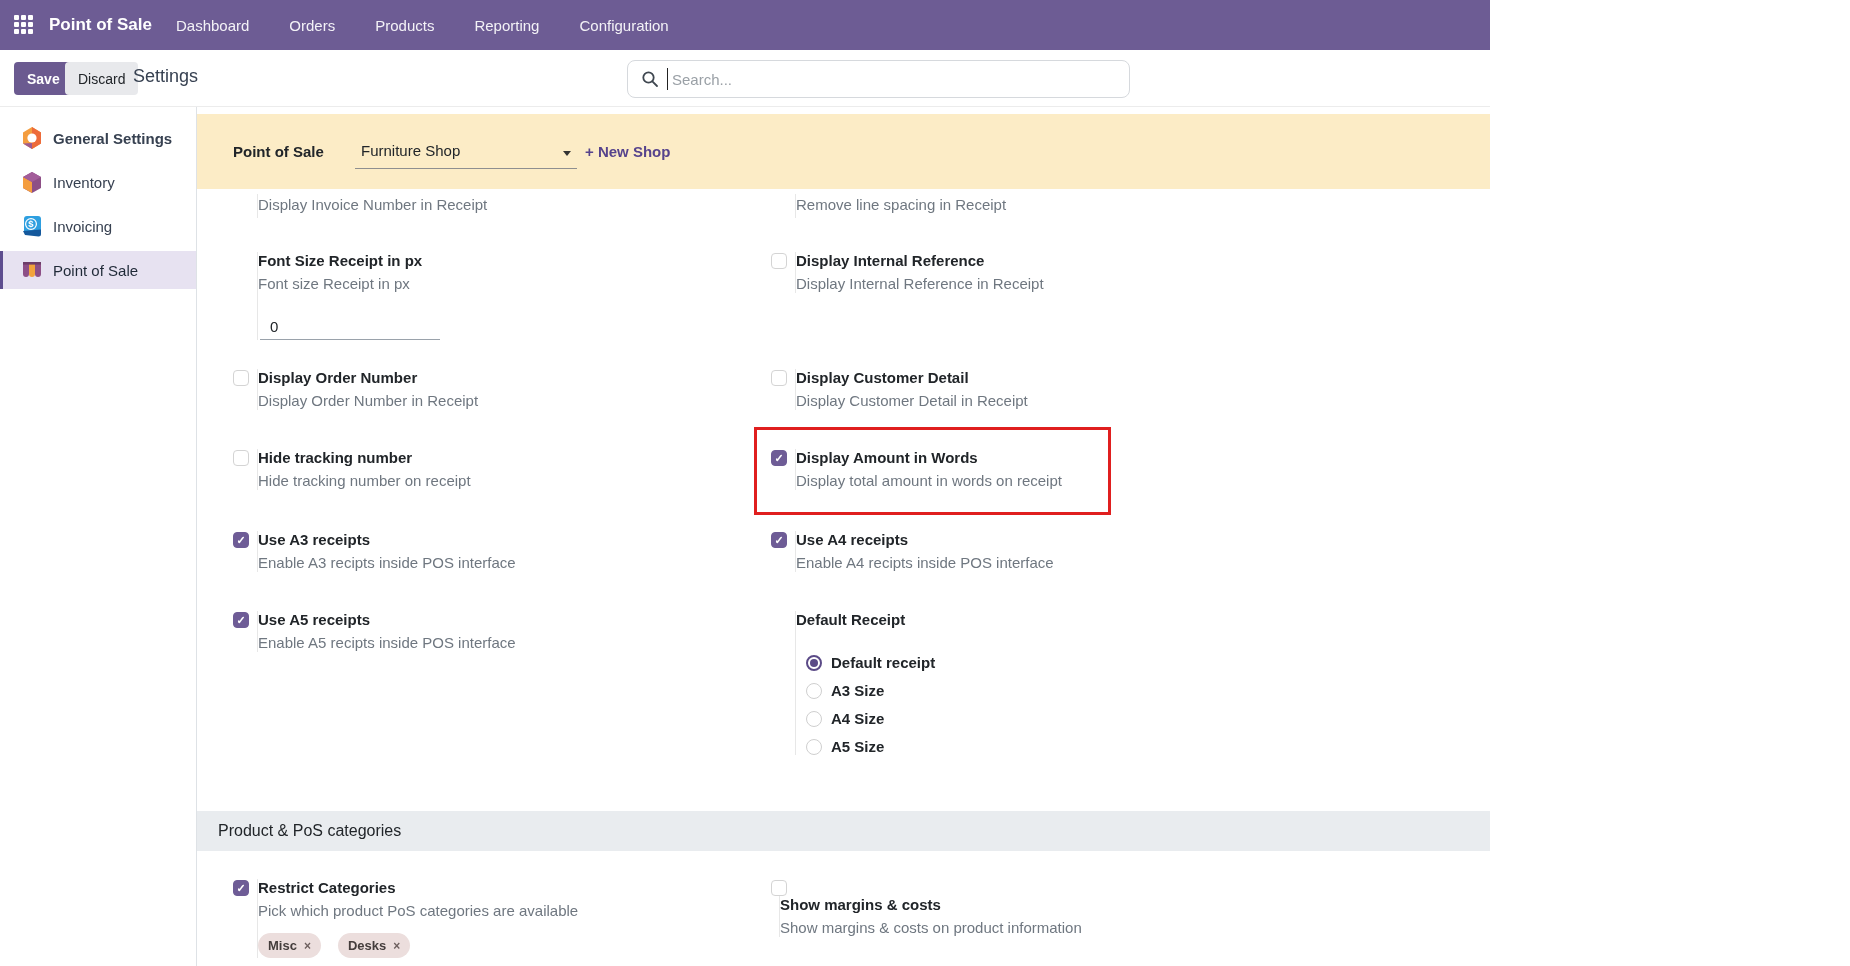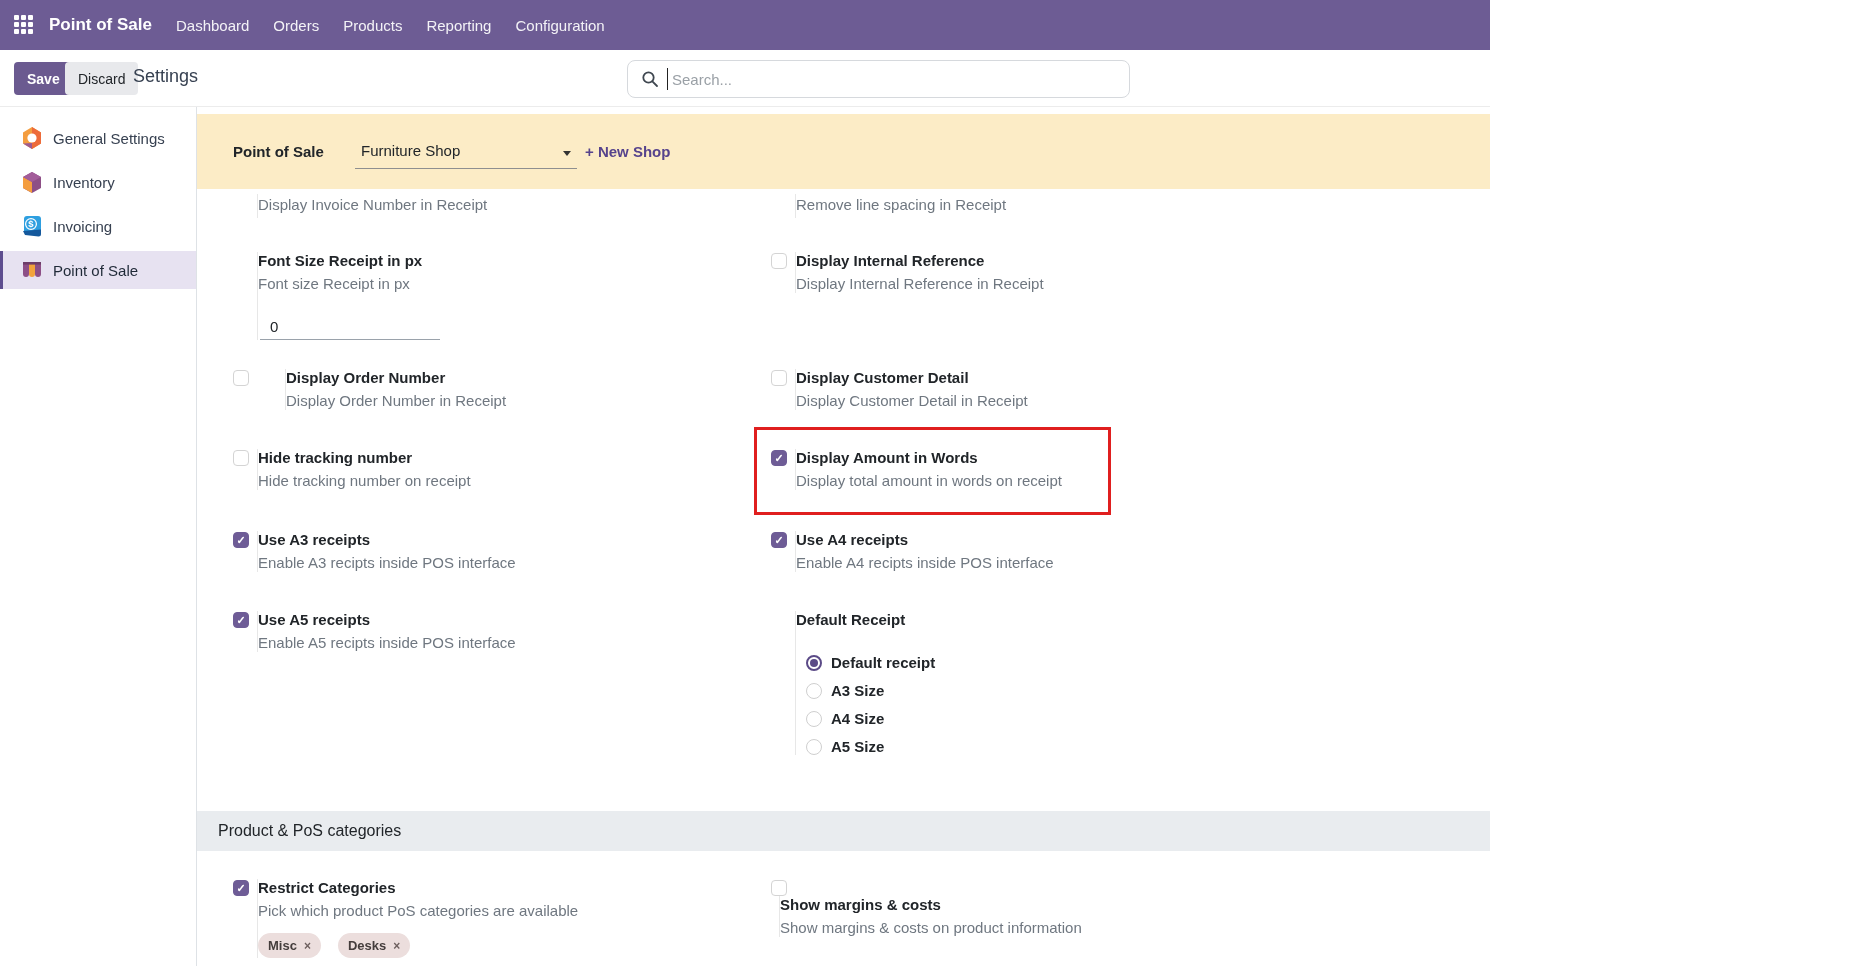--- a/index.html
+++ b/index.html
@@ -6,21 +6,21 @@
   .screen{position:relative;width:1490px;height:966px;overflow:hidden;background:#fef9c3;
           font-family:"Liberation Sans",sans-serif;color:#212529;}
 
   
   .navbar{position:absolute;left:0;top:0;width:1850px;height:50px;background:#6d5c94;
           display:flex;align-items:center;padding:0;box-sizing:border-box;}
   .apps-grid{margin-left:14px;width:20px;height:20px;display:grid;grid-template-columns:repeat(3,5px);
              grid-template-rows:repeat(3,5px);gap:2px;cursor:pointer;}
   .apps-grid i{background:#fff;border-radius:1px;display:block;}
   .nav-brand{margin-left:15px;font-size:17px;font-weight:700;color:#fff;}
-  .nav-menus{display:flex;align-items:center;margin-left:24px;gap:24px;}
+  .nav-menus{display:flex;align-items:center;margin-left:24px;gap:40px;}
   .nav-menu{font-size:15px;color:rgba(255,255,255,.92);cursor:pointer;}
   .nav-right{margin-left:auto;display:flex;align-items:center;margin-right:14px;}
   .nav-icon{position:relative;width:26px;height:26px;margin-right:18px;cursor:pointer;}
   .nav-icon svg{display:block;}
   .nav-badge{position:absolute;top:-5px;right:-9px;min-width:16px;height:16px;border-radius:9px;
              background:#2e9e4f;color:#fff;font-size:11px;font-weight:700;line-height:16px;
              text-align:center;padding:0 2px;box-sizing:border-box;}
   .nav-company{font-size:15px;color:#fff;margin:0 16px 0 8px;}
   .avatar{position:relative;width:33px;height:33px;border-radius:6px;background:#5d4a77;overflow:visible;}
   .avatar svg{border-radius:6px;display:block;}
@@ -40,21 +40,21 @@
   .searchbox svg{margin-left:13px;flex:none;}
   .search-caret{width:1px;height:22px;background:#222;margin-left:8px;flex:none;}
   .search-input{border:none;outline:none;background:transparent;flex:1;margin-left:2px;
                 font-size:15px;font-family:"Liberation Sans",sans-serif;color:#212529;}
   .search-input::placeholder{color:#9aa0a6;}
 
   
   .sidebar{position:absolute;left:0;top:107px;width:197px;height:859px;background:#fff;
            border-right:1px solid #dee2e6;box-sizing:border-box;}
   .side-item{position:relative;height:38px;margin-top:6px;display:flex;align-items:center;cursor:pointer;}
-  .side-item:first-child{margin-top:12px;}
+  .side-item:first-child{margin-top:12px;font-weight:bold;}
   .side-item .sicon{margin-left:20px;width:24px;height:24px;flex:none;}
   .side-item .slbl{margin-left:9px;font-size:15px;color:#374151;}
   .side-item.active{background:#e7e2f1;}
   .side-item.active::before{content:"";position:absolute;left:0;top:0;bottom:0;width:3px;background:#5e4d8f;}
   .side-item.active .slbl{color:#1f2937;}
 
   
   .content{position:absolute;left:197px;top:107px;width:1638px;height:859px;background:#fff;overflow:hidden;}
 
   .banner{position:absolute;left:197px;top:114px;width:1638px;height:75px;background:#fcecc6;}
@@ -252,21 +252,21 @@
   </div>
   <div class="sbox" style="left:771px;top:252px;">
     <span class="cb">
       </span>
     <div class="sbody">
       <div class="slabel">Display Internal Reference</div>
       <div class="sdesc">Display Internal Reference in Receipt</div>
     </div>
   </div>
 
-  <div class="sbox" style="left:233px;top:369px;gap:28px;">
+  <div class="sbox" style="left:233px;top:369px;">
     <span class="cb">
       </span>
     <div class="sbody">
       <div class="slabel">Display Order Number</div>
       <div class="sdesc">Display Order Number in Receipt</div>
     </div>
   </div>
   <div class="sbox" style="left:771px;top:369px;">
     <span class="cb">
       </span>

